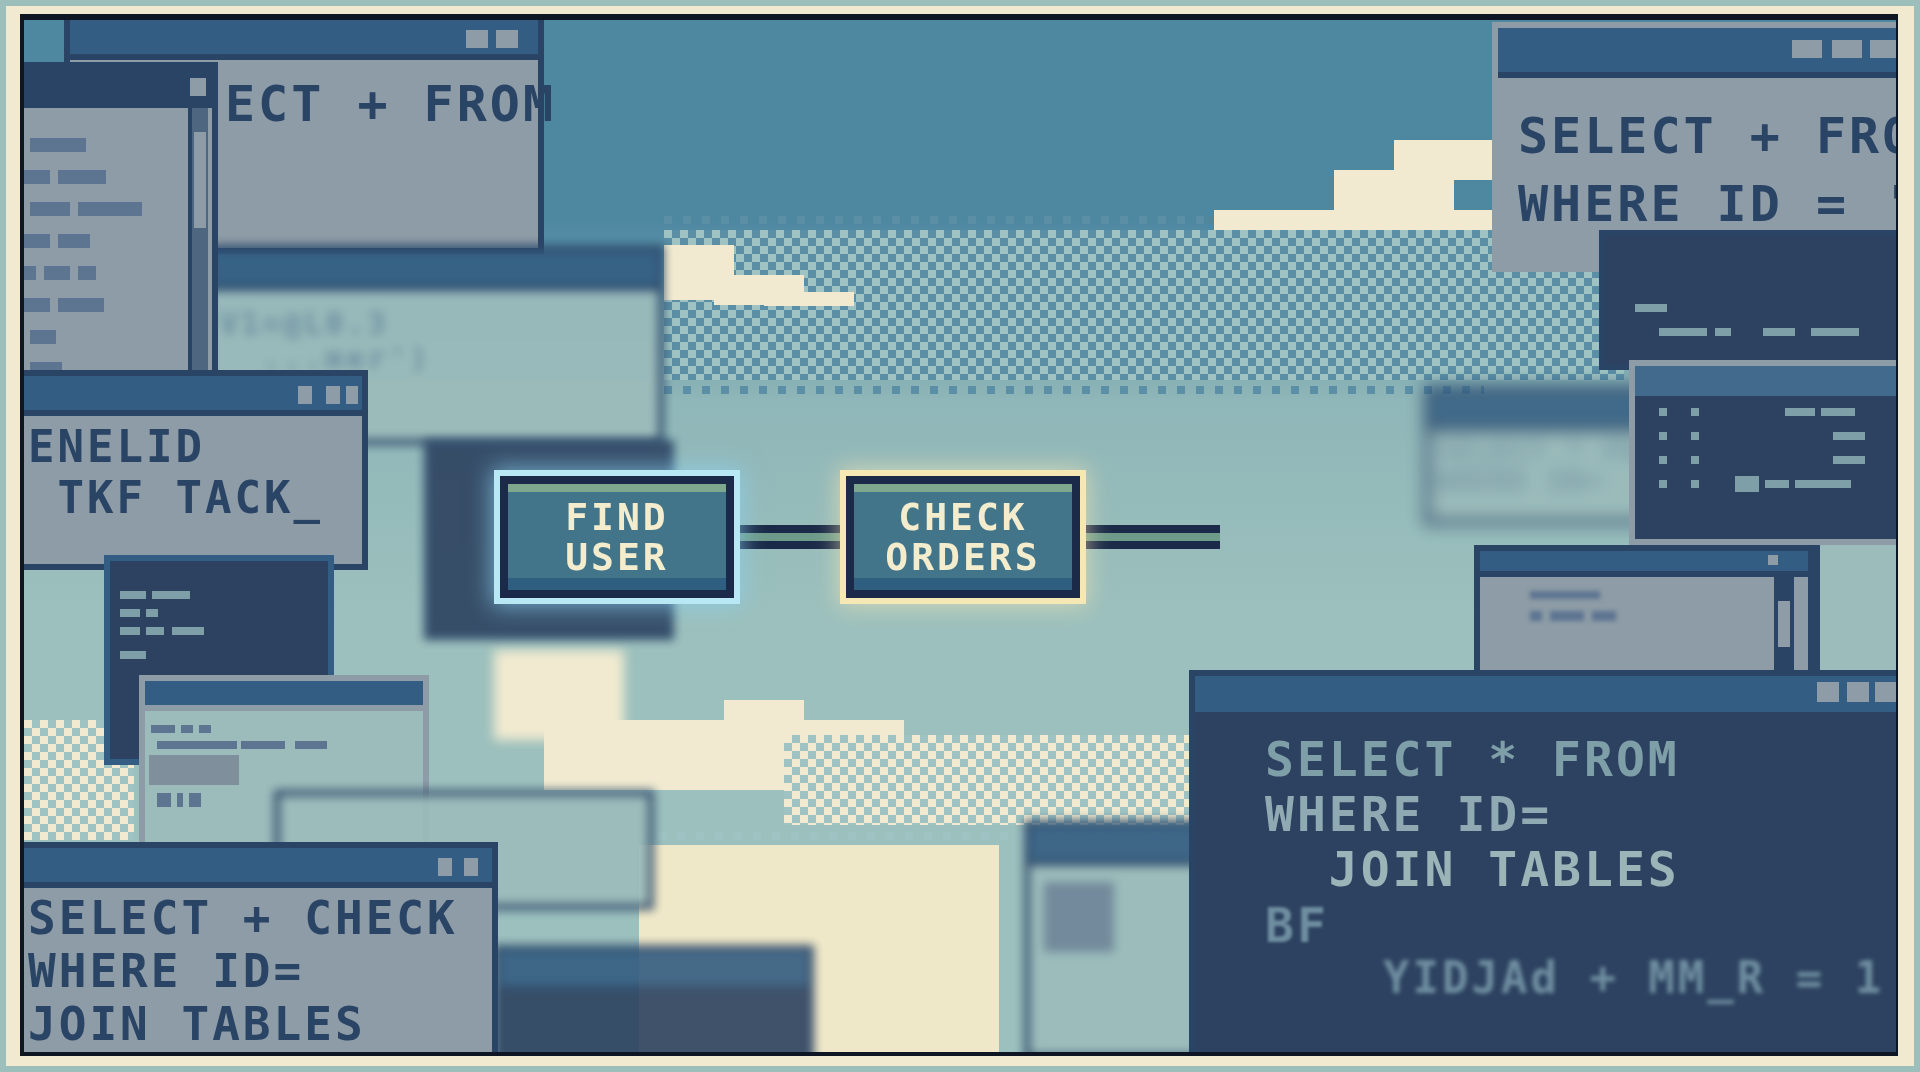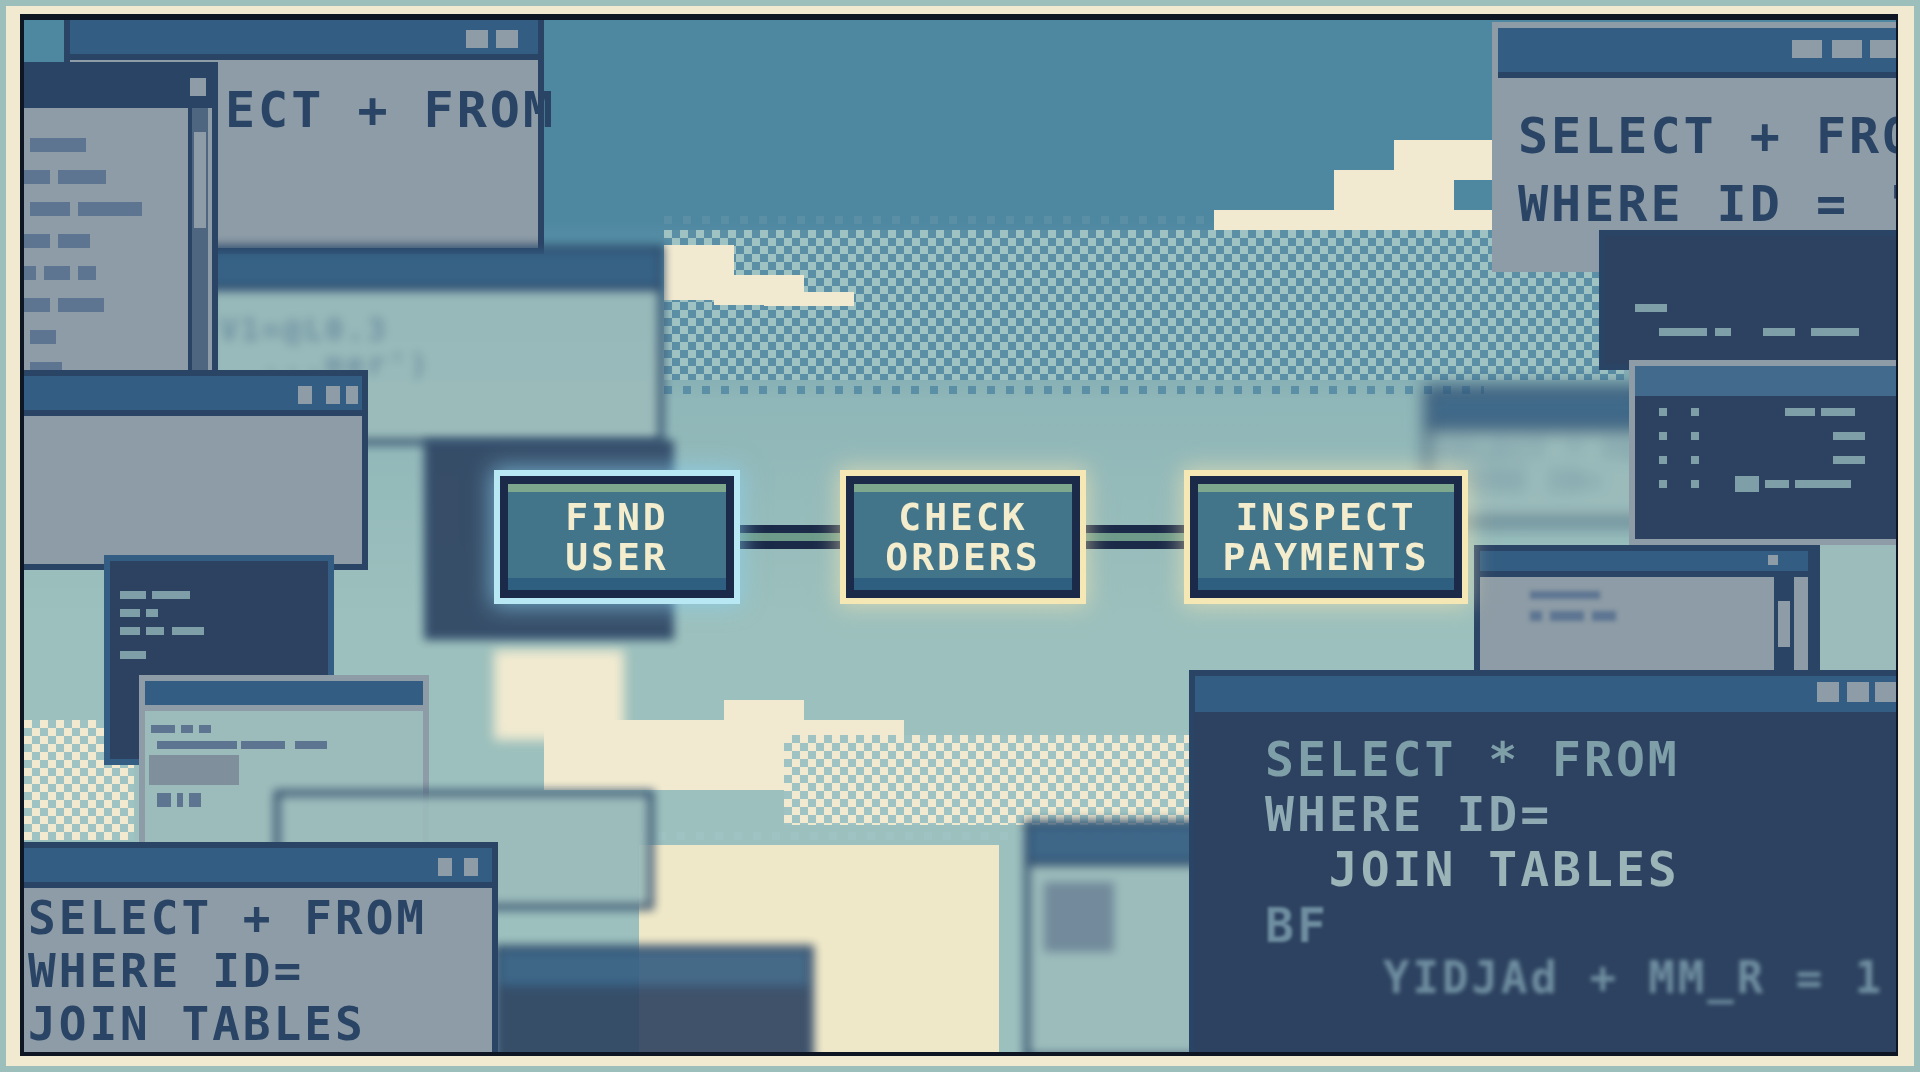--- a/index.html
+++ b/index.html
@@ -23,21 +23,21 @@
       background-image: linear-gradient(90deg, #9ec3c2 0 8px, transparent 8px 19px); background-size: 19px 8px; }
   .dots.dark { background-image: linear-gradient(90deg, #5a8fa6 0 8px, transparent 8px 19px); }
 
   .cloud { position: absolute; background: #f1ead0; }
   .cream-block { position: absolute; background: #efe8c8; }
 
   
   .win { position: absolute; border: 6px solid #2a4466; background: #8d9ca6; }
   .win .title { position: absolute; left: 0; right: 0; top: 0; height: 40px; background: #335d82; border-bottom: 6px solid #2a4466; }
   .win .ctl { position: absolute; top: 10px; width: 22px; height: 18px; background: #8d9ca6; }
-  .win .body { position: absolute; left: 0; right: 0; top: 40px; bottom: 0; padding: 22px 10px; }
+  .win .body { position: absolute; left: 0; right: 0; top: 40px; bottom: 0; padding: 16px 10px; }
   .win.dark { background: #2d4260; }
   .win.light { background: #9cbcbb; }
   .win.blur { filter: blur(5px); opacity: 0.9; }
   .win.blur2 { filter: blur(8px); opacity: 0.85; }
   .code { font-family: "DejaVu Sans Mono", monospace; font-weight: bold; color: #2a4466; letter-spacing: 3px; white-space: pre; line-height: 1.15; }
   .code.big { font-size: 50px; }
   .code.med { font-size: 44px; }
   .code.dim { color: #6f96a6; }
   .bar { position: absolute; height: 14px; background: #5e7592; }
   .bar.lt { background: #7e9fa8; }
@@ -120,20 +120,24 @@
       </div>
     </div>
   </div>
 
   <div class="win" style="left:-6px; top:350px; width:350px; height:200px;">
     <div class="title">
       <div class="ctl" style="right:50px; width:14px;"></div>
       <div class="ctl" style="right:22px; width:14px;"></div>
       <div class="ctl" style="right:4px; width:12px;"></div>
     </div>
+    <div class="body" style="padding:6px 4px;">
+      <div class="code big" style="font-size:44px;">ENELID</div>
+      <div class="code big" style="font-size:44px;"> TKF TACK_</div>
+    </div>
   </div>
 
   <div class="win dark" style="left:80px; top:535px; width:230px; height:210px; background:#2d4260; border-color:#335d82;">
     <div class="bar lt" style="left:10px; top:30px; width:26px; height:8px;"></div>
     <div class="bar lt" style="left:42px; top:30px; width:38px; height:8px;"></div>
     <div class="bar lt" style="left:10px; top:48px; width:20px; height:8px;"></div>
     <div class="bar lt" style="left:36px; top:48px; width:12px; height:8px;"></div>
     <div class="bar lt" style="left:10px; top:66px; width:20px; height:8px;"></div>
     <div class="bar lt" style="left:36px; top:66px; width:18px; height:8px;"></div>
     <div class="bar lt" style="left:62px; top:66px; width:32px; height:8px;"></div>
@@ -158,21 +162,21 @@
   <div class="win dark blur" style="left:470px; top:925px; width:320px; height:130px; background:#2d4260;">
     <div class="title"></div>
   </div>
 
   <div class="win" style="left:-6px; top:822px; width:480px; height:220px;">
     <div class="title">
       <div class="ctl" style="right:40px; width:14px;"></div>
       <div class="ctl" style="right:14px; width:14px;"></div>
     </div>
     <div class="body" style="padding:4px 4px;">
-      <div class="code big" style="font-size:46px;">SELECT + FROM</div>
+      <div class="code big" style="font-size:46px;">SELECT + CHECK</div>
       <div class="code big" style="font-size:46px;">WHERE ID=</div>
       <div class="code big" style="font-size:46px;">JOIN TABLES</div>
     </div>
   </div>
 
   <div class="win blur2" style="left:1400px; top:365px; width:250px; height:140px; background:#9cbcbb;">
     <div class="title"></div>
     <div class="body" style="padding:6px;">
       <div class="code" style="font-size:26px; color:#6d8ea0;">SELECT * FR</div>
       <div class="code" style="font-size:26px; color:#6d8ea0;">WHERE ID=</div>
@@ -256,17 +260,13 @@
   <div class="connector" style="left:1050px; top:505px; width:146px;"></div>
 
   <div class="btn gold-glow" style="left:822px; top:456px; width:234px;">
     <span class="btn-label">CHECK
 ORDERS</span>
   </div>
   <div class="btn blue-glow" style="left:476px; top:456px; width:234px;">
     <span class="btn-label">FIND
 USER</span>
   </div>
-  <div class="btn gold-glow" style="left:1166px; top:456px; width:272px;">
-    <span class="btn-label">INSPECT
-PAYMENTS</span>
-  </div>
 </div>
 
 </body></html>

